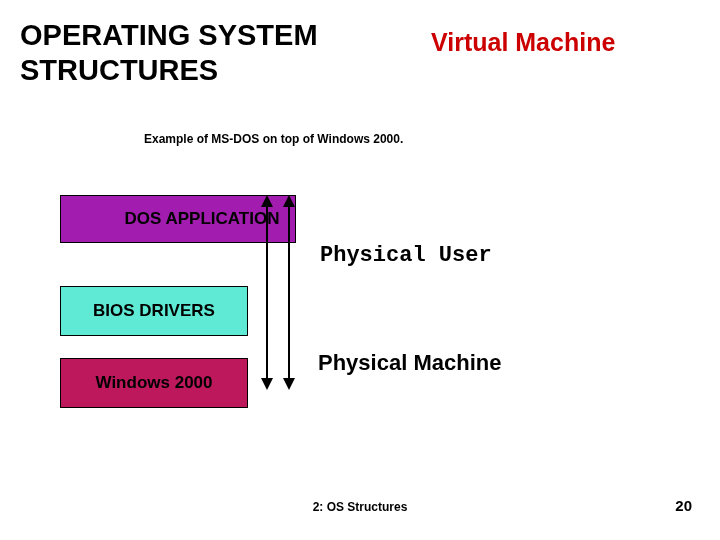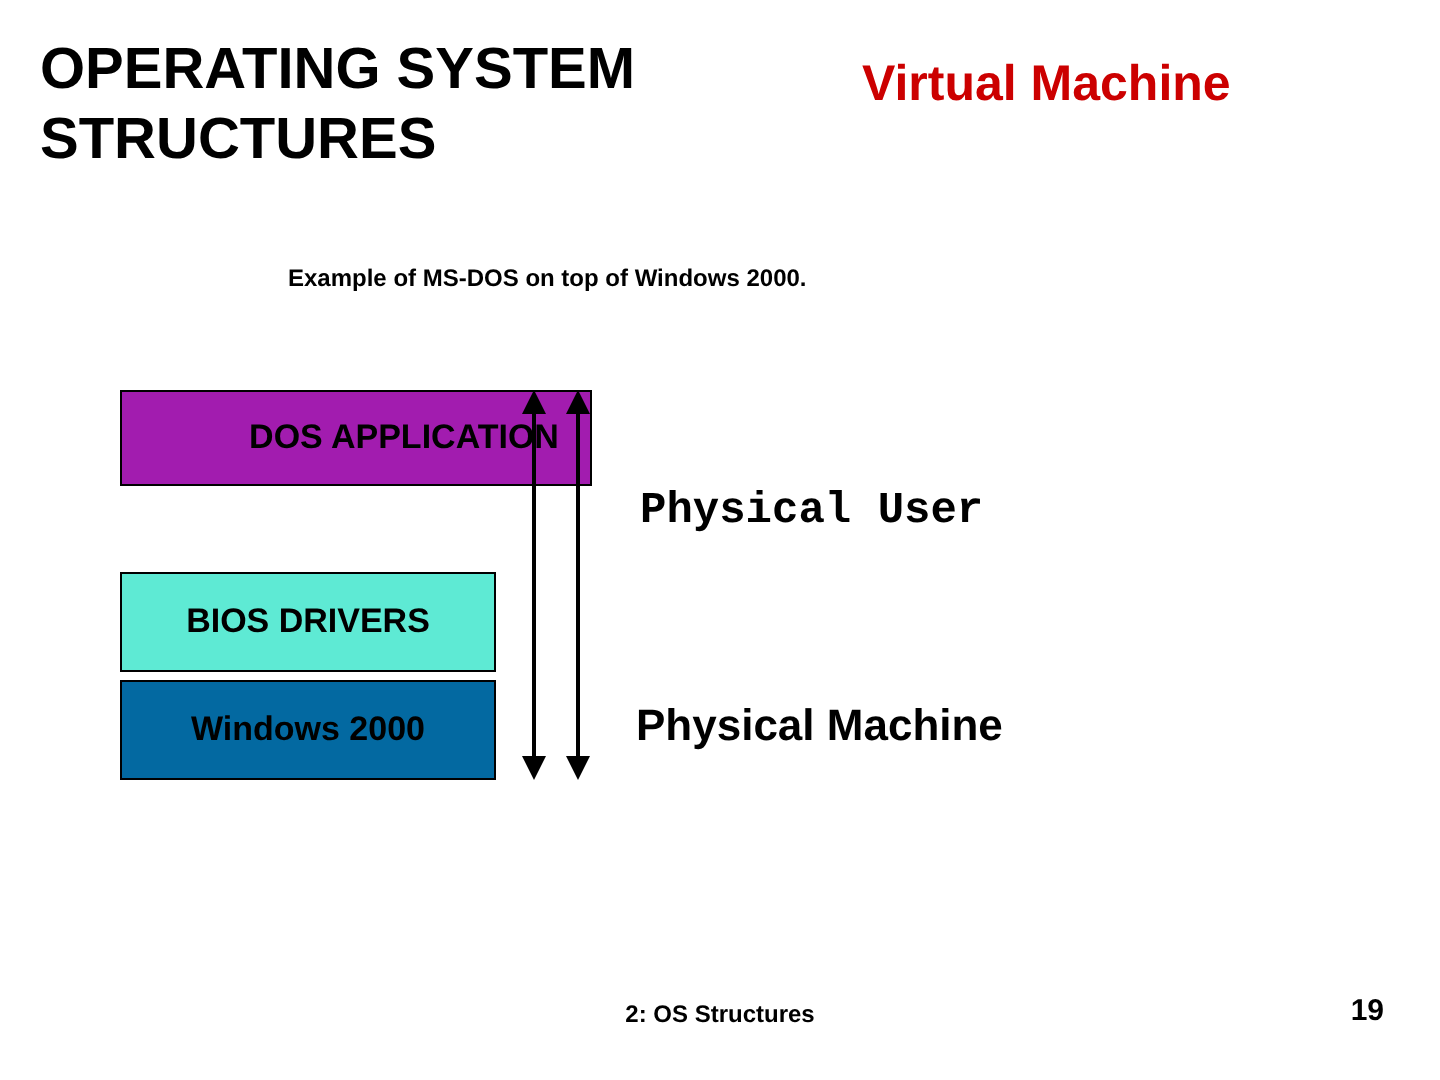--- a/index.html
+++ b/index.html
@@ -61,24 +61,24 @@
   .box-bios {
     left: 60px;
     top: 268px;
     width: 186px;
     height: 48px;
     background: #5eead4;
     margin-top: 18px;
   }
   .box-os {
     left: 60px;
-    top: 340px;
+    top: 358px;
     width: 186px;
     height: 48px;
-    background: #0369a1;
+    background: #be185d;
   }
   .arrow-line {
     position: absolute;
     background: #000;
   }
   .arrow-head-down {
     position: absolute;
     width: 0;
     height: 0;
     border-left: 6px solid transparent;
@@ -135,13 +135,13 @@
 <div class="arrow-head-down" style="left:261px; top:378px;"></div>
 
 <div class="arrow-line" style="left:288px; top:206px; width:2px; height:174px;"></div>
 <div class="arrow-head-up" style="left:283px; top:195px;"></div>
 <div class="arrow-head-down" style="left:283px; top:378px;"></div>
 
 <div class="label-right" style="left:320px; top:243px;font-family:Liberation Mono, monospace;">Physical User</div>
 <div class="label-right" style="left:318px; top:350px;">Physical Machine</div>
 
 <div class="footer-center">2: OS Structures</div>
-<div class="footer-pagenum">19</div>
+<div class="footer-pagenum">20</div>
 
 </body></html>

